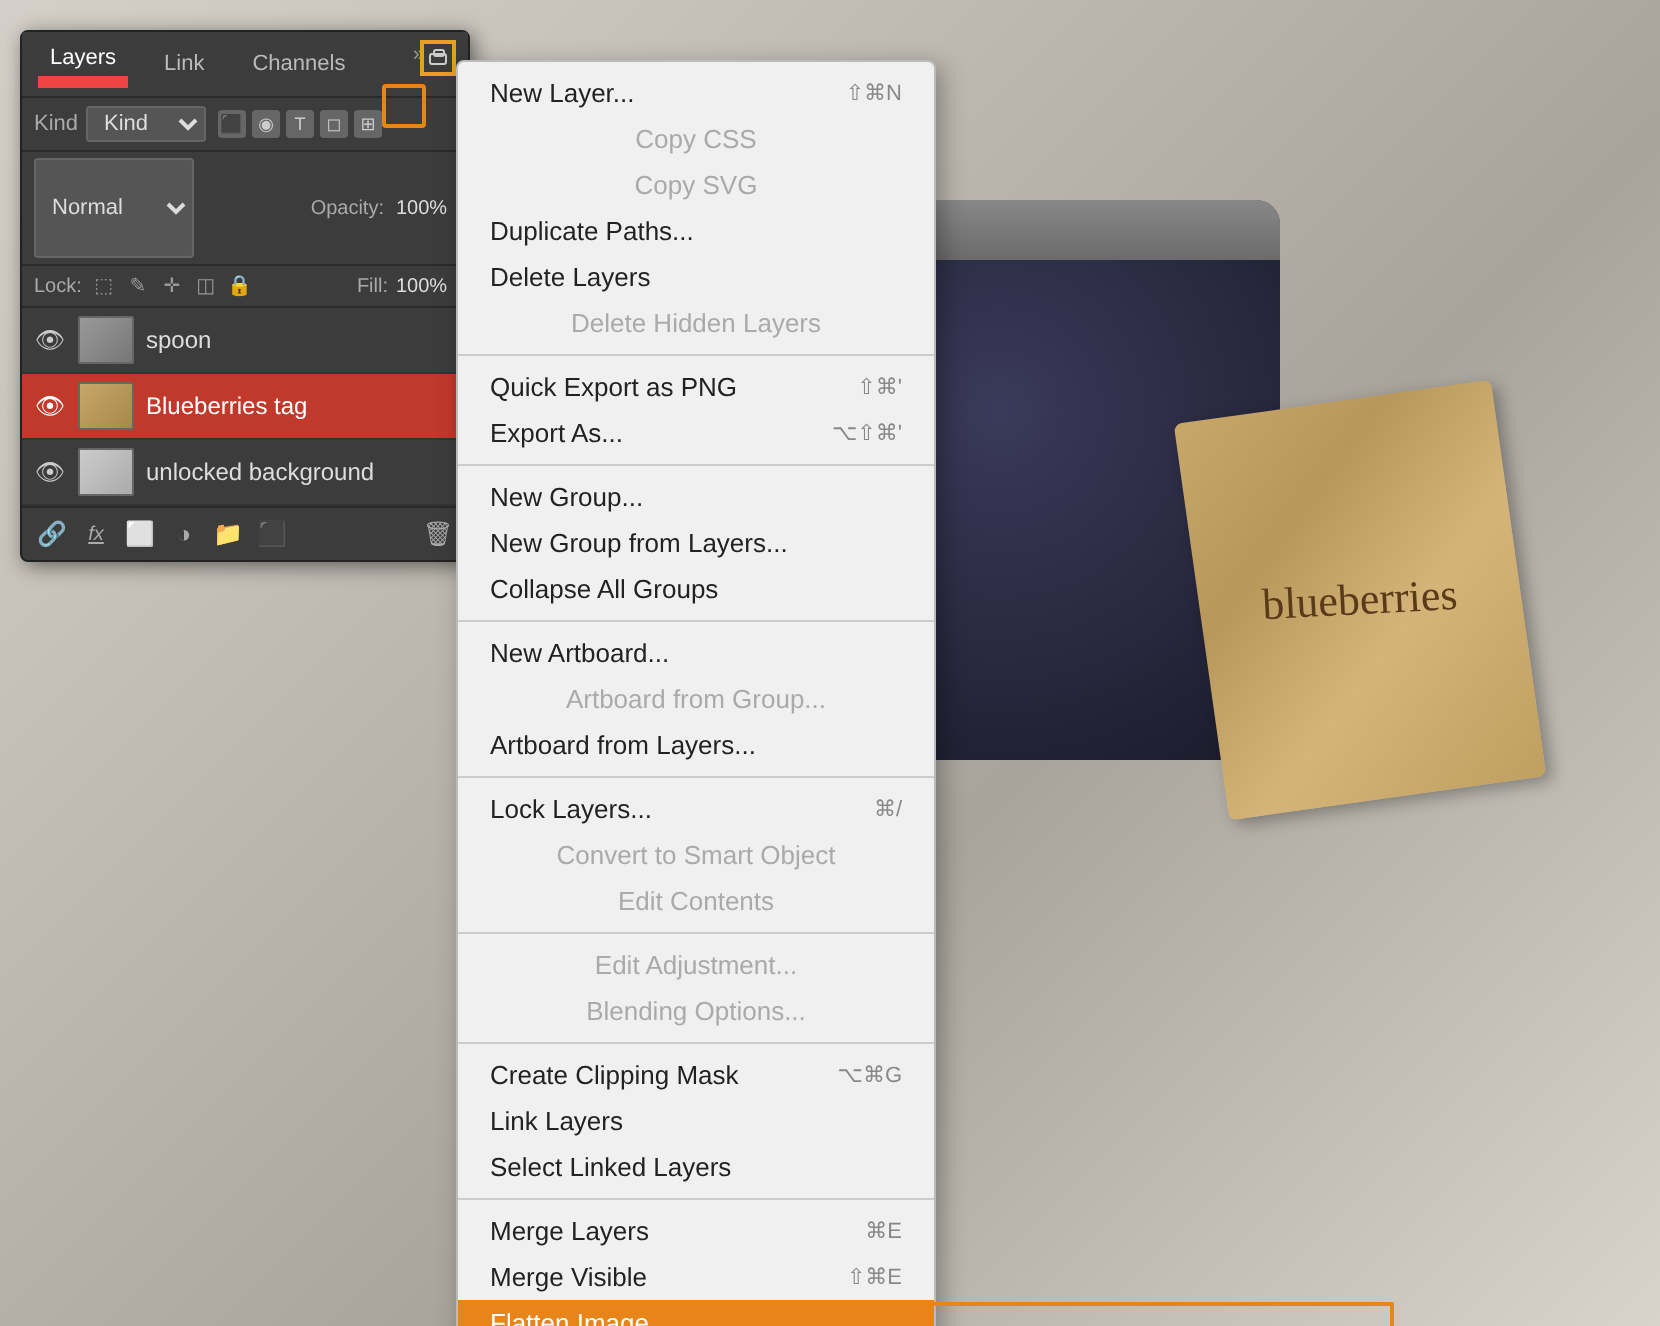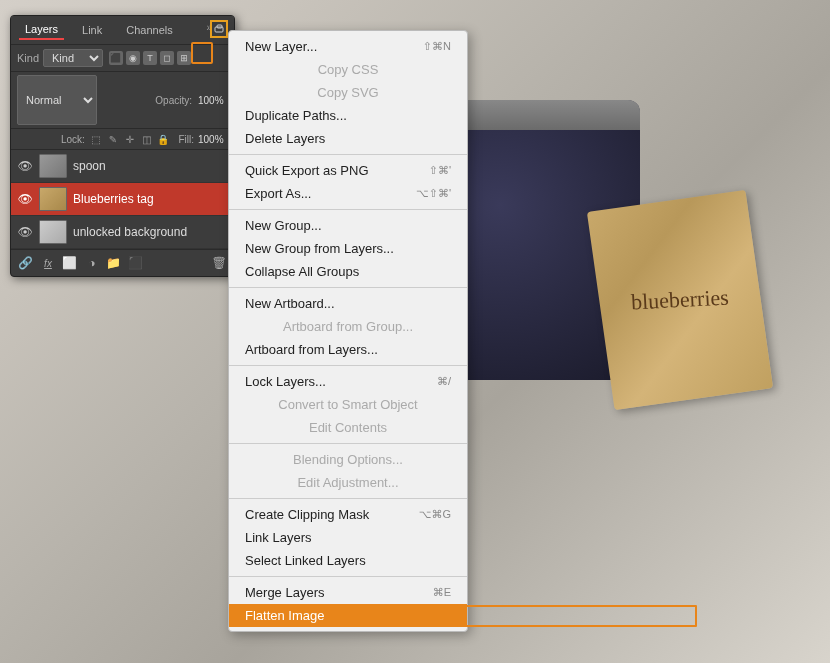--- a/index.html
+++ b/index.html
@@ -107,21 +107,21 @@
 
     .panel-tab {
       font-size: 11px;
       color: #bbb;
       padding: 3px 6px;
       cursor: pointer;
     }
 
     .panel-tab.active {
       color: #fff;
-      border-bottom: 2px solid #ef4444;
+      border-bottom: 6px solid #ef4444;
     }
 
     .panel-double-arrow {
       position: absolute;
       right: 22px;
       top: 6px;
       color: #999;
       font-size: 10px;
     }
 
@@ -203,21 +203,20 @@
       display: flex;
       align-items: center;
       padding: 3px 6px;
       border-bottom: 1px solid #2a2a2a;
       gap: 4px;
     }
 
     .lock-label {
       font-size: 10px;
       color: #aaa;
-      margin-left: 44px;
     }
 
     .lock-icons {
       display: flex;
       gap: 3px;
     }
 
     .lock-icon {
       width: 14px;
       height: 14px;
@@ -471,20 +470,23 @@
   </div>
   <div class="menu-item disabled">
     <span>Copy SVG</span>
   </div>
   <div class="menu-item">
     <span>Duplicate Paths...</span>
   </div>
   <div class="menu-item">
     <span>Delete Layers</span>
   </div>
+  <div class="menu-item disabled">
+    <span>Delete Hidden Layers</span>
+  </div>
   <div class="menu-separator"></div>
   <div class="menu-item">
     <span>Quick Export as PNG</span>
     <span class="menu-shortcut">⇧⌘'</span>
   </div>
   <div class="menu-item">
     <span>Export As...</span>
     <span class="menu-shortcut">⌥⇧⌘'</span>
   </div>
   <div class="menu-separator"></div>
@@ -513,40 +515,44 @@
     <span class="menu-shortcut">⌘/</span>
   </div>
   <div class="menu-item disabled">
     <span>Convert to Smart Object</span>
   </div>
   <div class="menu-item disabled">
     <span>Edit Contents</span>
   </div>
   <div class="menu-separator"></div>
   <div class="menu-item disabled">
+    <span>Edit Adjustment...</span>
+  </div>
+  <div class="menu-item disabled">
     <span>Blending Options...</span>
-  </div>
-  <div class="menu-item disabled">
-    <span>Edit Adjustment...</span>
   </div>
   <div class="menu-separator"></div>
   <div class="menu-item">
     <span>Create Clipping Mask</span>
     <span class="menu-shortcut">⌥⌘G</span>
   </div>
   <div class="menu-item">
     <span>Link Layers</span>
   </div>
   <div class="menu-item">
     <span>Select Linked Layers</span>
   </div>
   <div class="menu-separator"></div>
   <div class="menu-item">
     <span>Merge Layers</span>
     <span class="menu-shortcut">⌘E</span>
   </div>
+  <div class="menu-item">
+    <span>Merge Visible</span>
+    <span class="menu-shortcut">⇧⌘E</span>
+  </div>
   <div class="menu-item highlighted">
     <span>Flatten Image</span>
 
     <span style="position:absolute;left:228px;width:240px;height:22px;border:2px solid #e8851a;pointer-events:none;border-radius:1px;"></span>
   </div>
 
 </div>
 
 </body></html>

